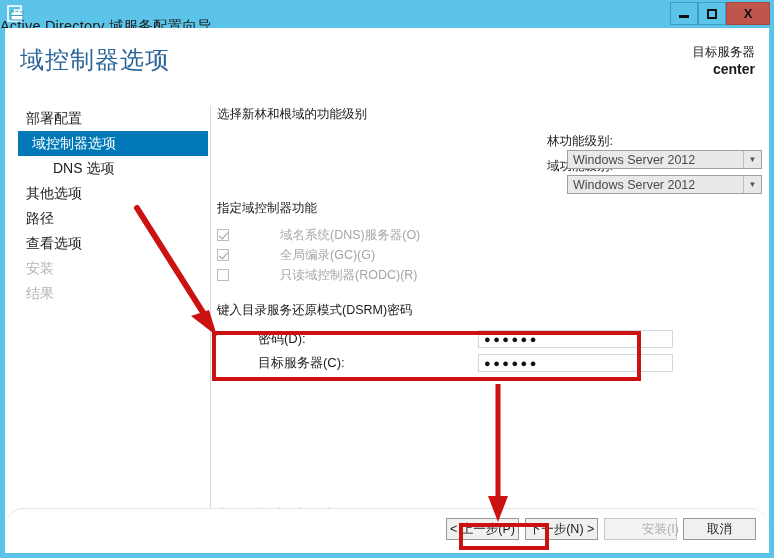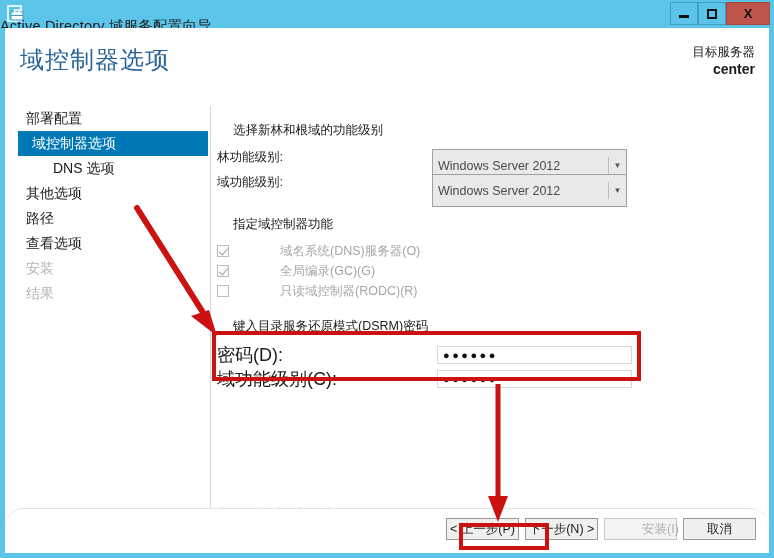--- a/index.html
+++ b/index.html
@@ -158,26 +158,27 @@
 
   
   .content {
     position: absolute;
     left: 212px; top: 78px;
     width: 545px;
   }
   .section-label {
     font-size: 12.5px;
     color: #1a1a1a;
-    margin: 16px;
+    margin: 0;
   }
   .form-row {
     display: flex;
-    align-items: flex-start;
+    align-items: flex-end;
     height: 25px;
+    flex-direction: column;
   }
   .form-row .lbl {
     width: 215px;
     font-size: 12.5px;
     color: #1a1a1a;
   }
   .combo {
     position: relative;
     width: 195px;
     height: 33px;
@@ -235,22 +236,23 @@
     margin-left: 44px;
   }
 
   .pw-row {
     display: flex;
     align-items: center;
     height: 24px;
   }
   .pw-row .lbl {
     width: 220px;
-    font-size: 18px;
-    color: #1a1a1a;
+    font-size: 13px;
+    color: #1a1a1a;
+    padding-left: 41px;
   }
   .pw-field {
     width: 195px;
     height: 18px;
     background: #ffffff;
     border: 1px solid #cfd9e0;
     box-sizing: border-box;
     display: flex;
     align-items: center;
     padding-left: 5px;
@@ -418,21 +420,21 @@
         <span class="cb-label">只读域控制器(RODC)(R)</span>
       </div>
 
       <div class="section-label" style="margin-top:17px; margin-bottom:8px;">键入目录服务还原模式(DSRM)密码</div>
 
       <div class="pw-row">
         <div class="lbl">密码(D):</div>
         <div class="pw-field">●●●●●●</div>
       </div>
       <div class="pw-row">
-        <div class="lbl">域功能级别(C):</div>
+        <div class="lbl">目标服务器(C):</div>
         <div class="pw-field">●●●●●●</div>
       </div>
 
     </div>
 
     <div class="details-link">详细信息 域控制器选项</div>
 
     <div class="footer">
       <div class="btn-bar">
         <div class="btn">&lt; 上一步(P)</div>

